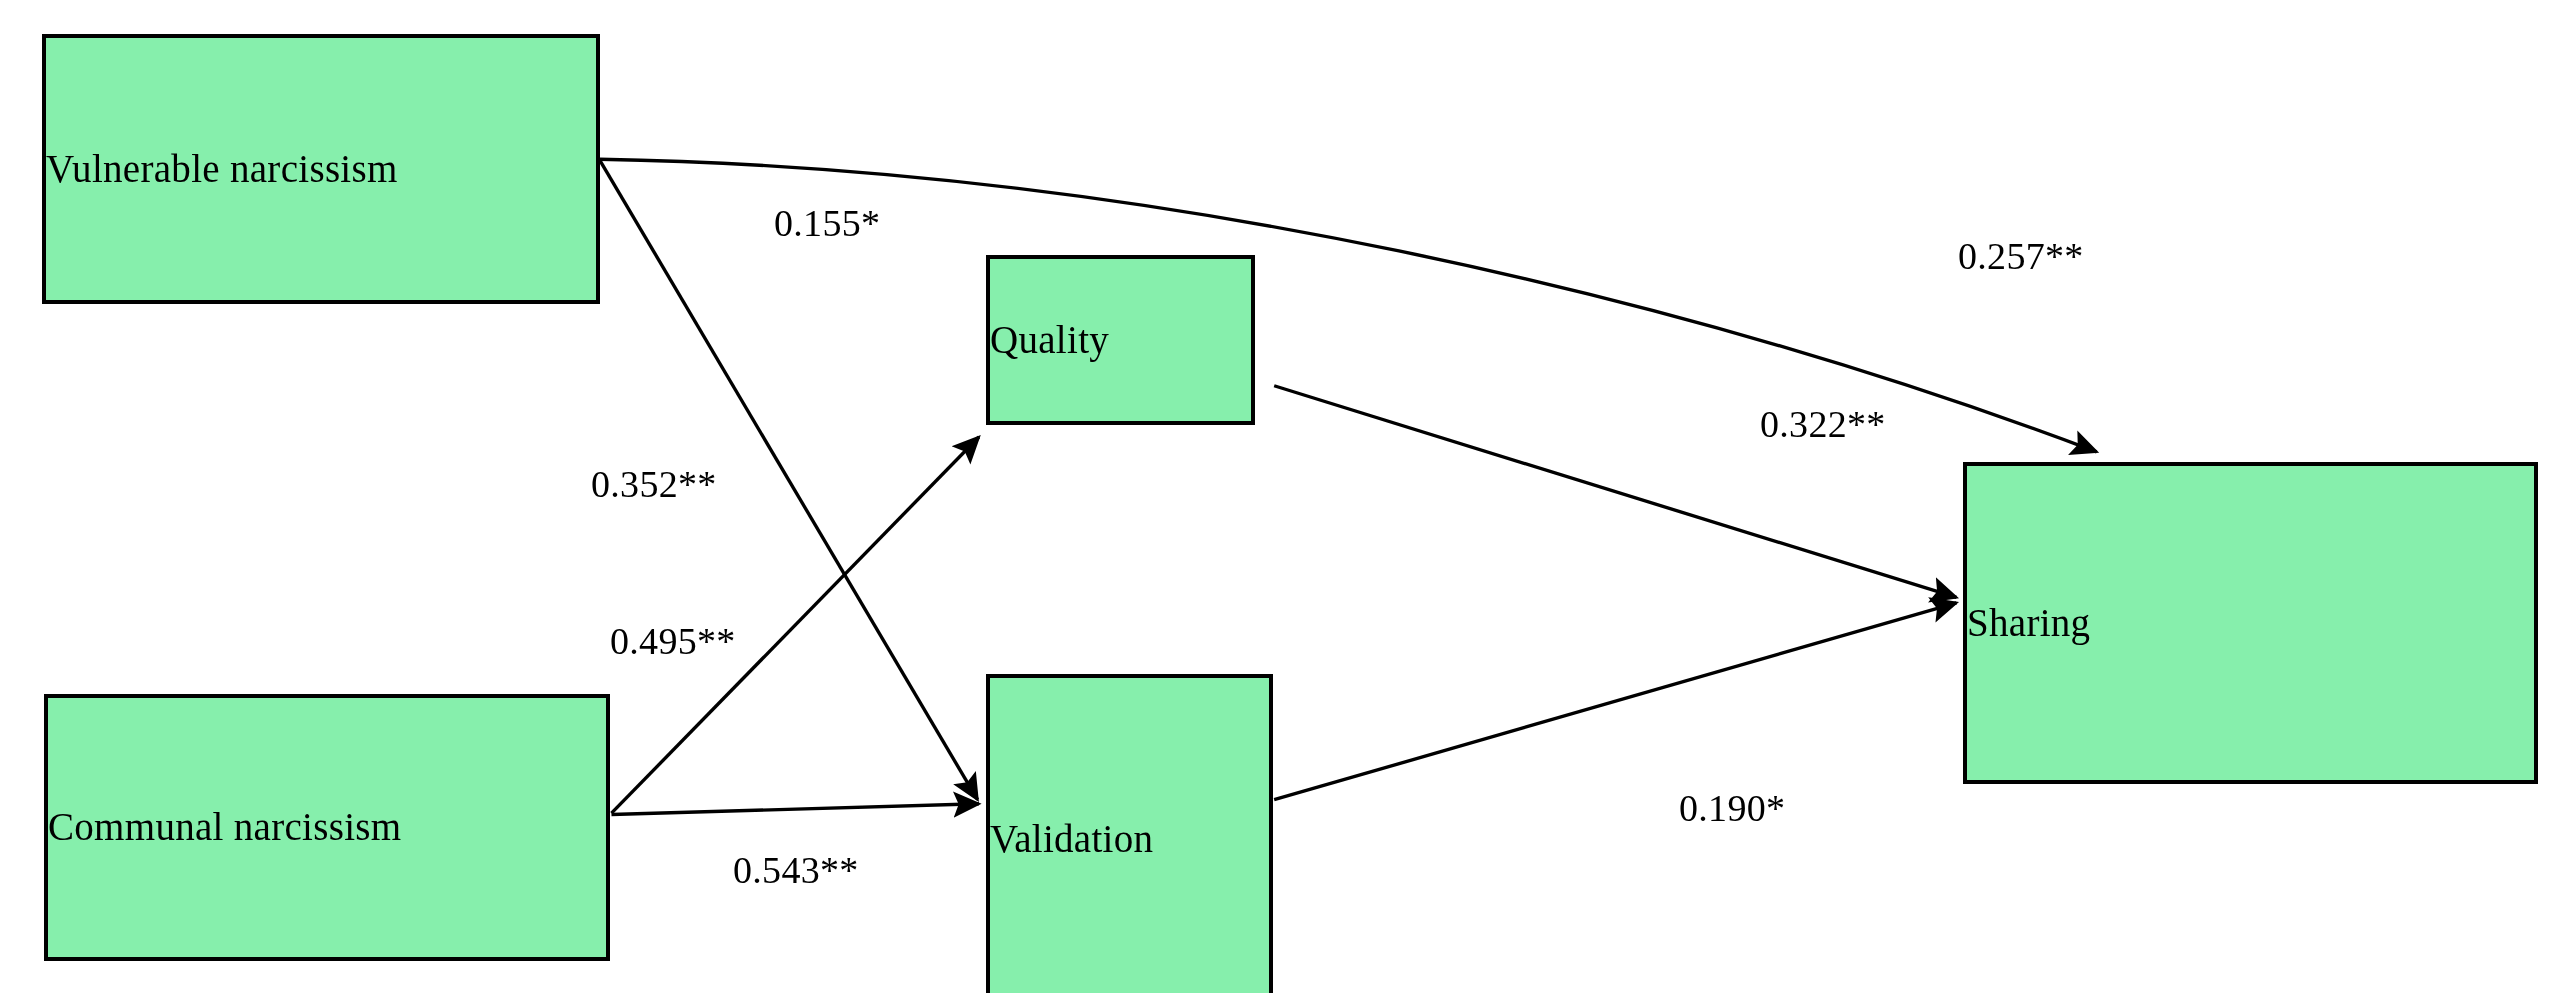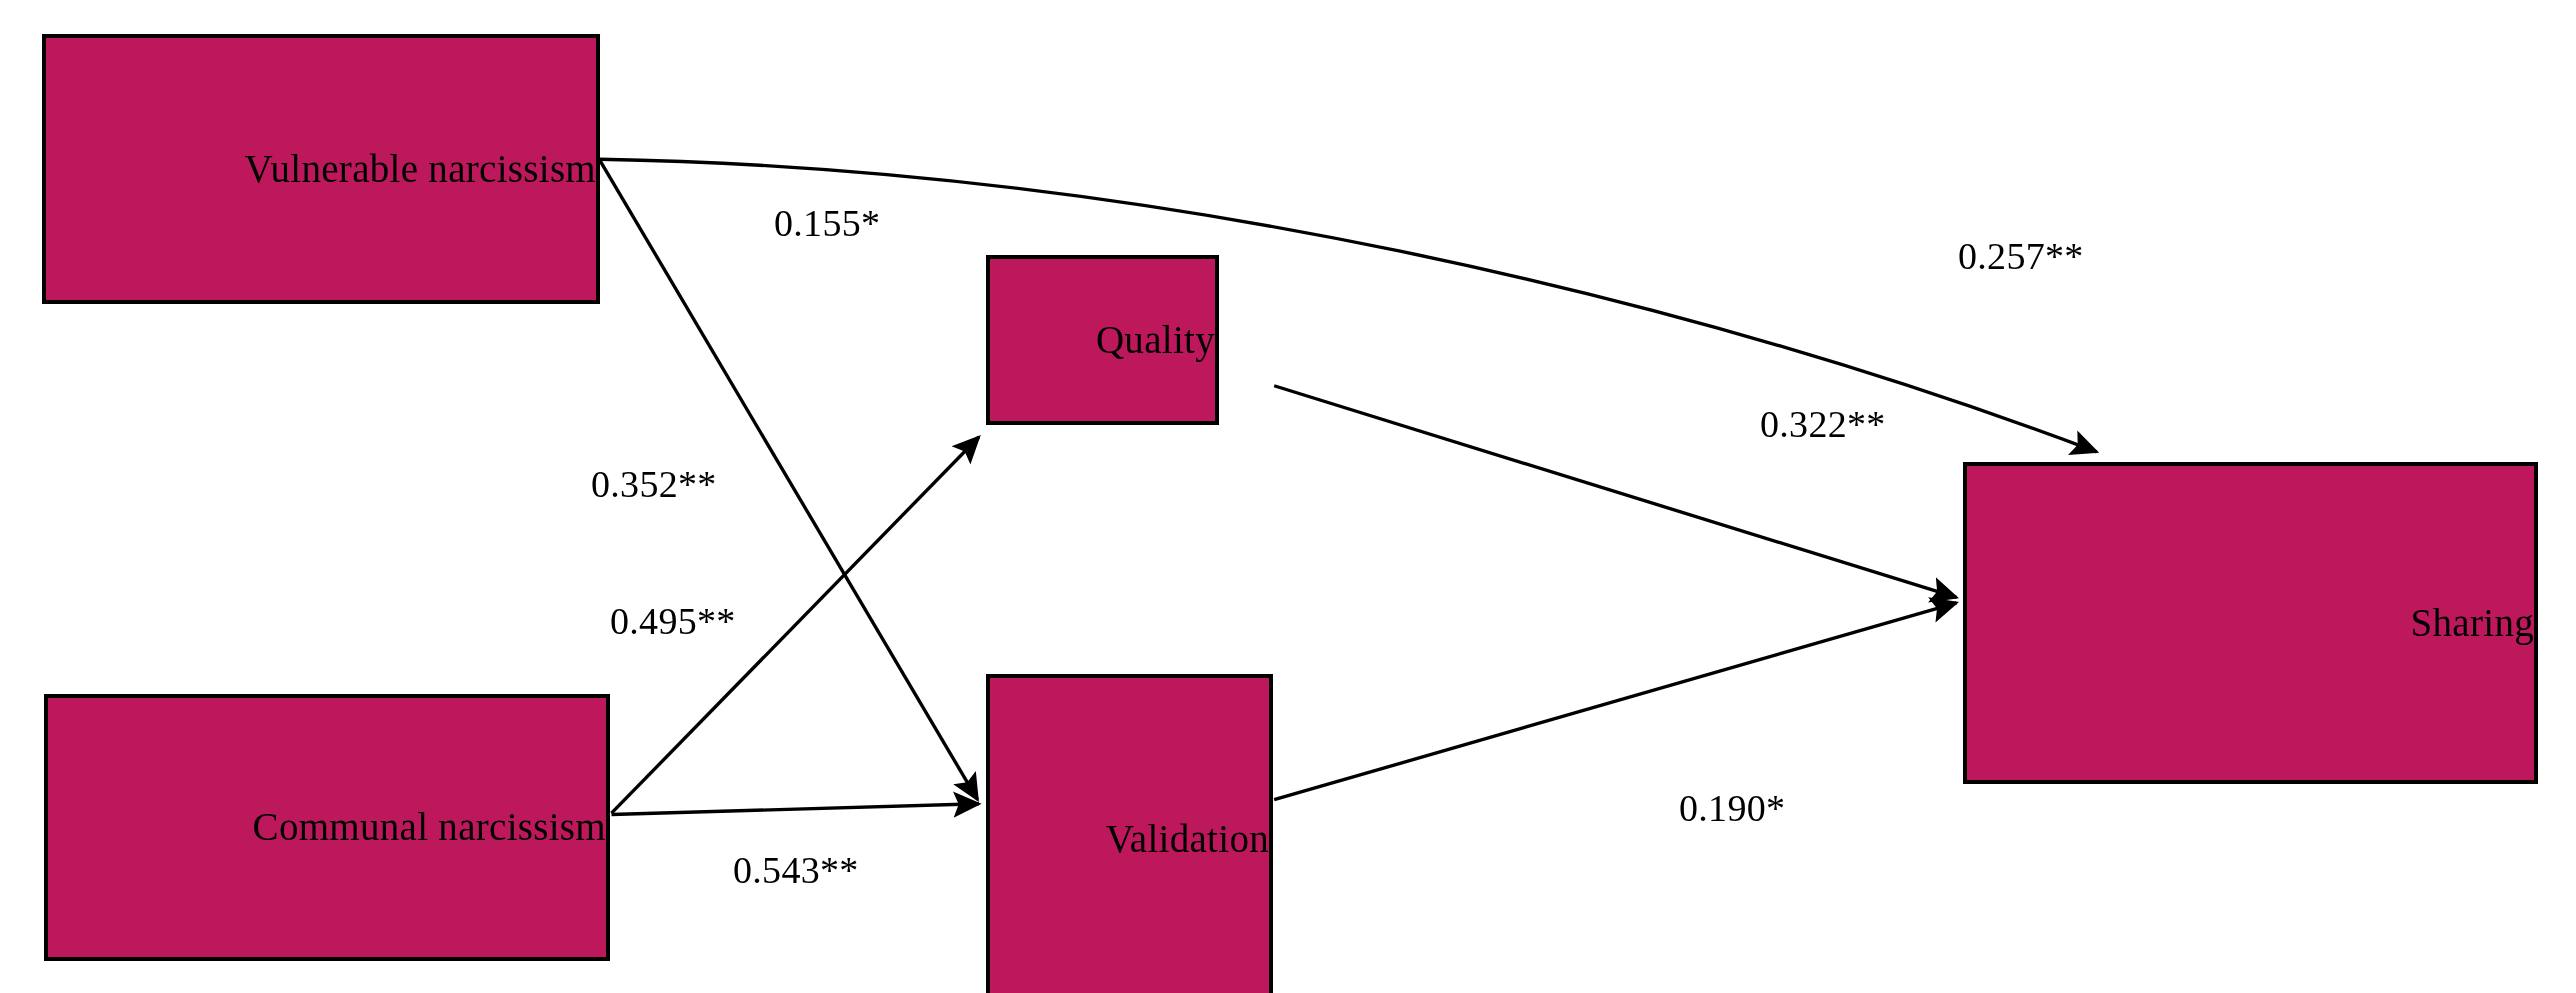--- a/index.html
+++ b/index.html
@@ -23,24 +23,24 @@
     position: absolute;
     left: 0;
     top: 0;
     width: 2576px;
     height: 994px;
   }
   .node-box {
     position: absolute;
     box-sizing: border-box;
     border: 4px solid #000000;
-    background: #be185d;
+    background: #86efac;
     display: flex;
     align-items: center;
-    justify-content: flex-end;
+    justify-content: flex-start;
   }
   .node-label {
     font-size: 39px;
     line-height: 1.1;
     color: #000000;
     white-space: nowrap;
     letter-spacing: 0.3px;
   }
   .edge-label {
     position: absolute;
@@ -77,37 +77,37 @@
   </svg>
 
   <div class="node-box" style="left:42px; top:34px; width:558px; height:270px;">
     <span class="node-label">Vulnerable narcissism</span>
   </div>
 
   <div class="node-box" style="left:44px; top:694px; width:566px; height:267px;">
     <span class="node-label">Communal narcissism</span>
   </div>
 
-  <div class="node-box" style="left:986px; top:255px; width:233px; height:170px;">
+  <div class="node-box" style="left:986px; top:255px; width:269px; height:170px;">
     <span class="node-label">Quality</span>
   </div>
 
   <div class="node-box" style="left:986px; top:674px; width:287px; height:331px;">
     <span class="node-label">Validation</span>
   </div>
 
   <div class="node-box" style="left:1963px; top:462px; width:575px; height:322px;">
     <span class="node-label">Sharing</span>
   </div>
 
   <span class="edge-label" style="left:1958px; top:237px;">0.257**</span>
 
   <span class="edge-label" style="left:591px; top:465px;">0.352**</span>
 
-  <span class="edge-label" style="left:610px; top:602px;">0.495**</span>
+  <span class="edge-label" style="left:610px; top:622px;">0.495**</span>
 
   <span class="edge-label" style="left:733px; top:851px;">0.543**</span>
 
   <span class="edge-label" style="left:1712px; top:405px;margin-left:48px;">0.322**</span>
 
   <span class="edge-label" style="left:1679px; top:789px;">0.190*</span>
 
   <span class="edge-label" style="left:774px; top:204px;">0.155*</span>
 
 </div>

